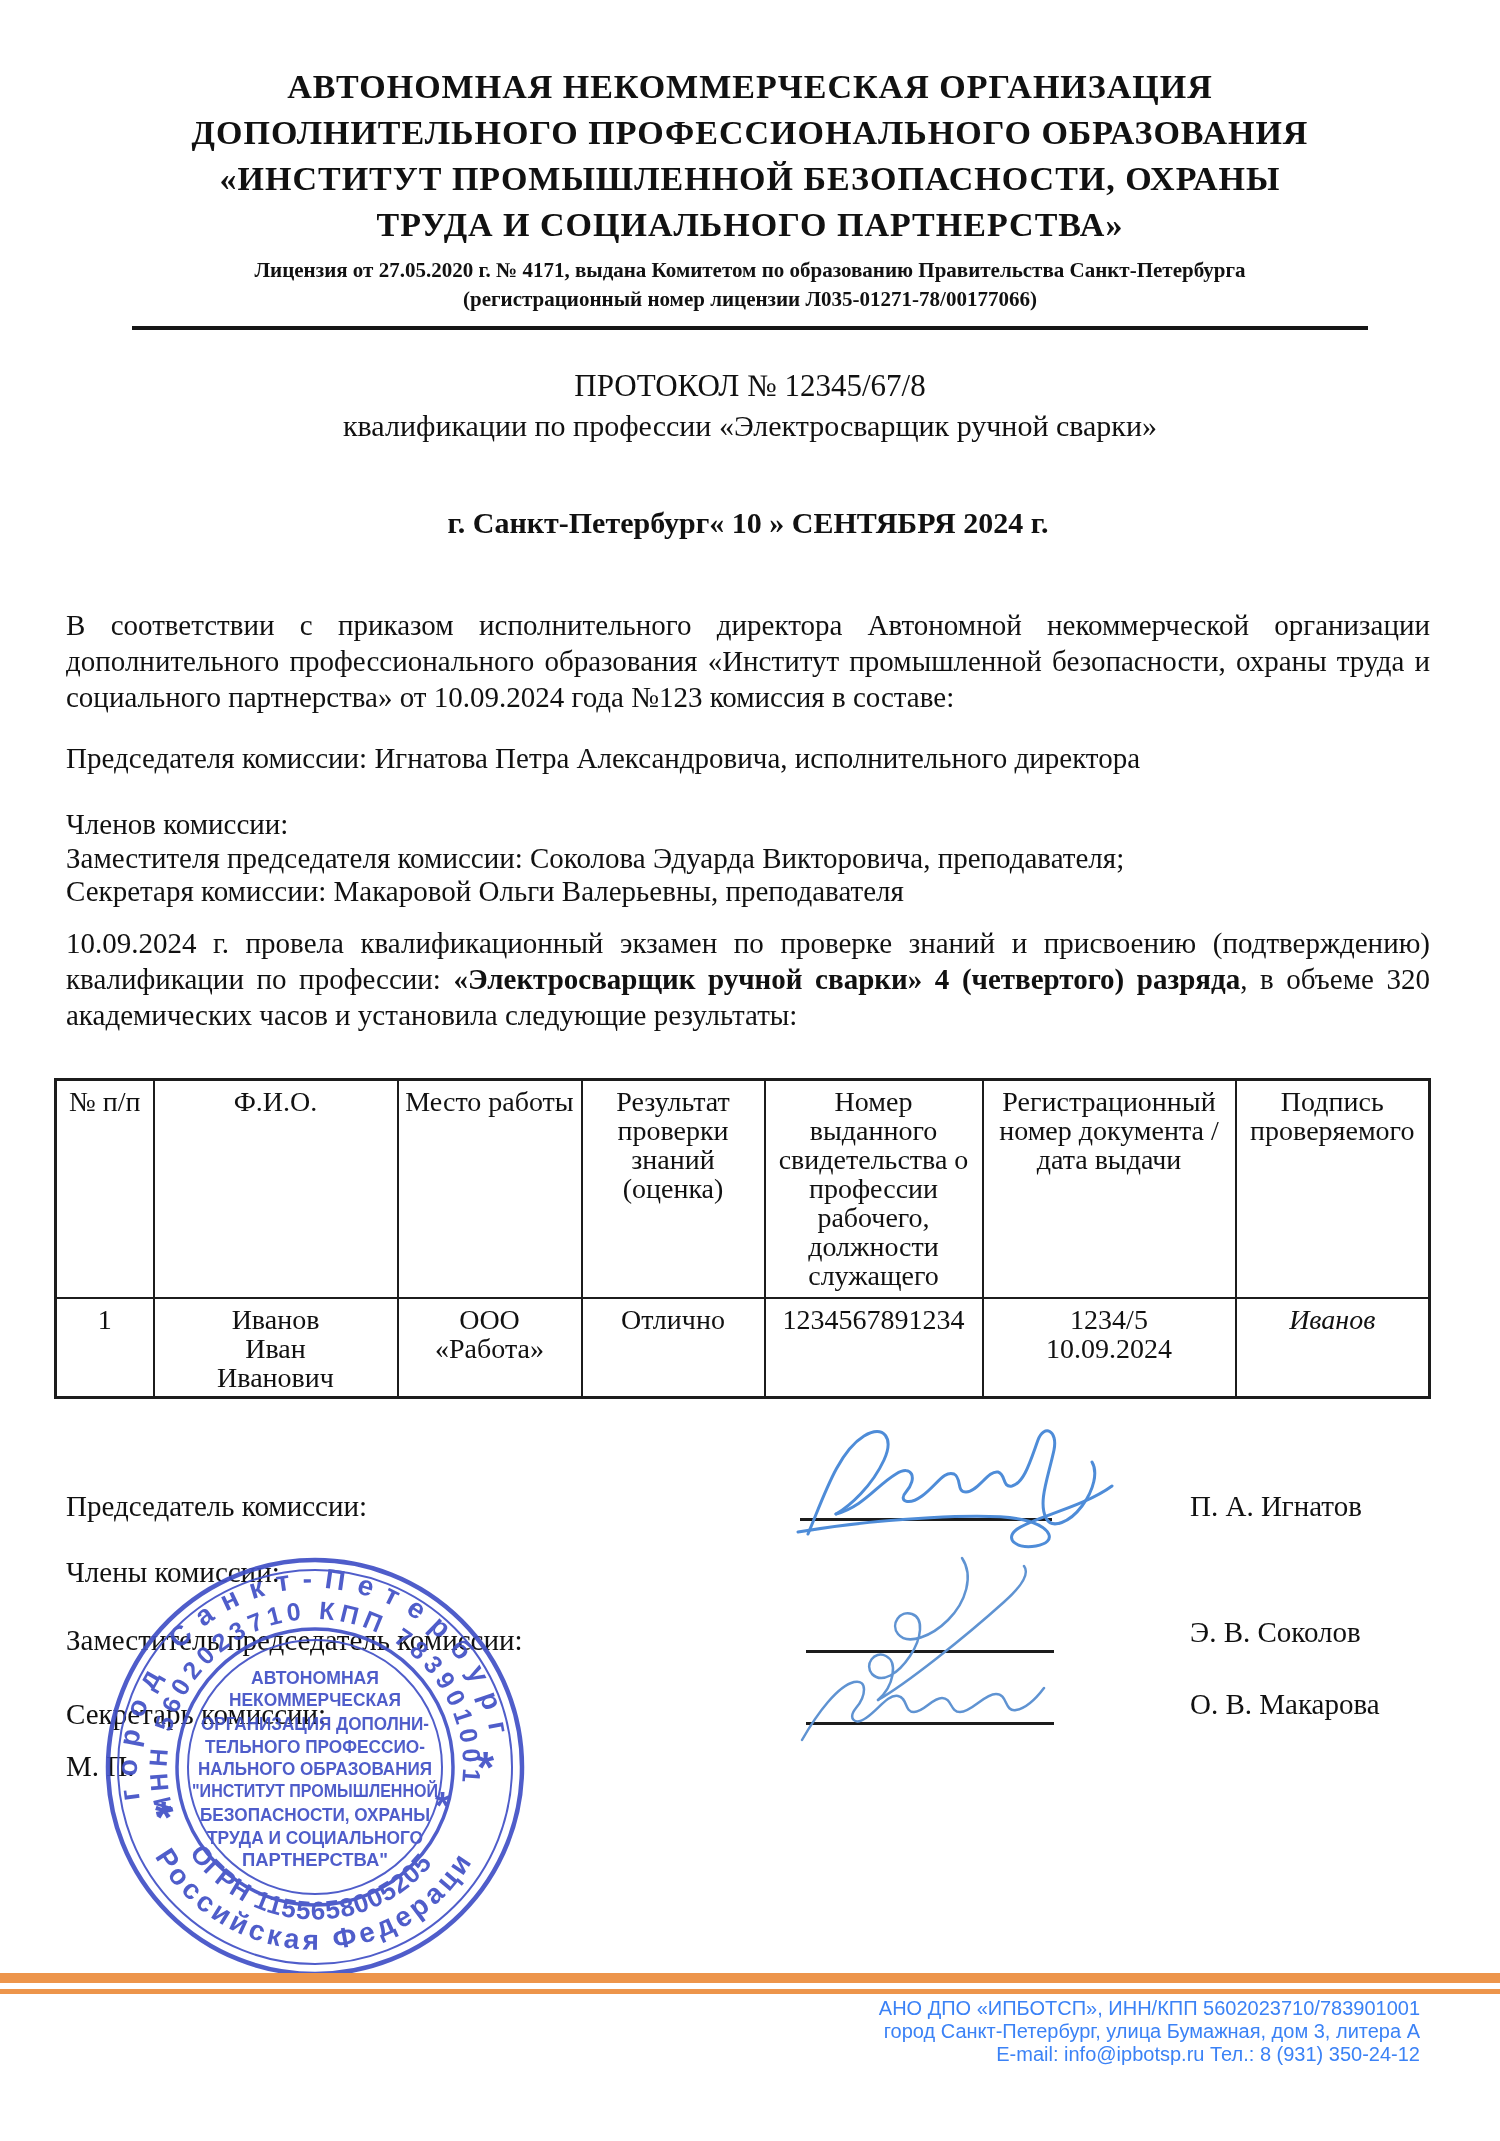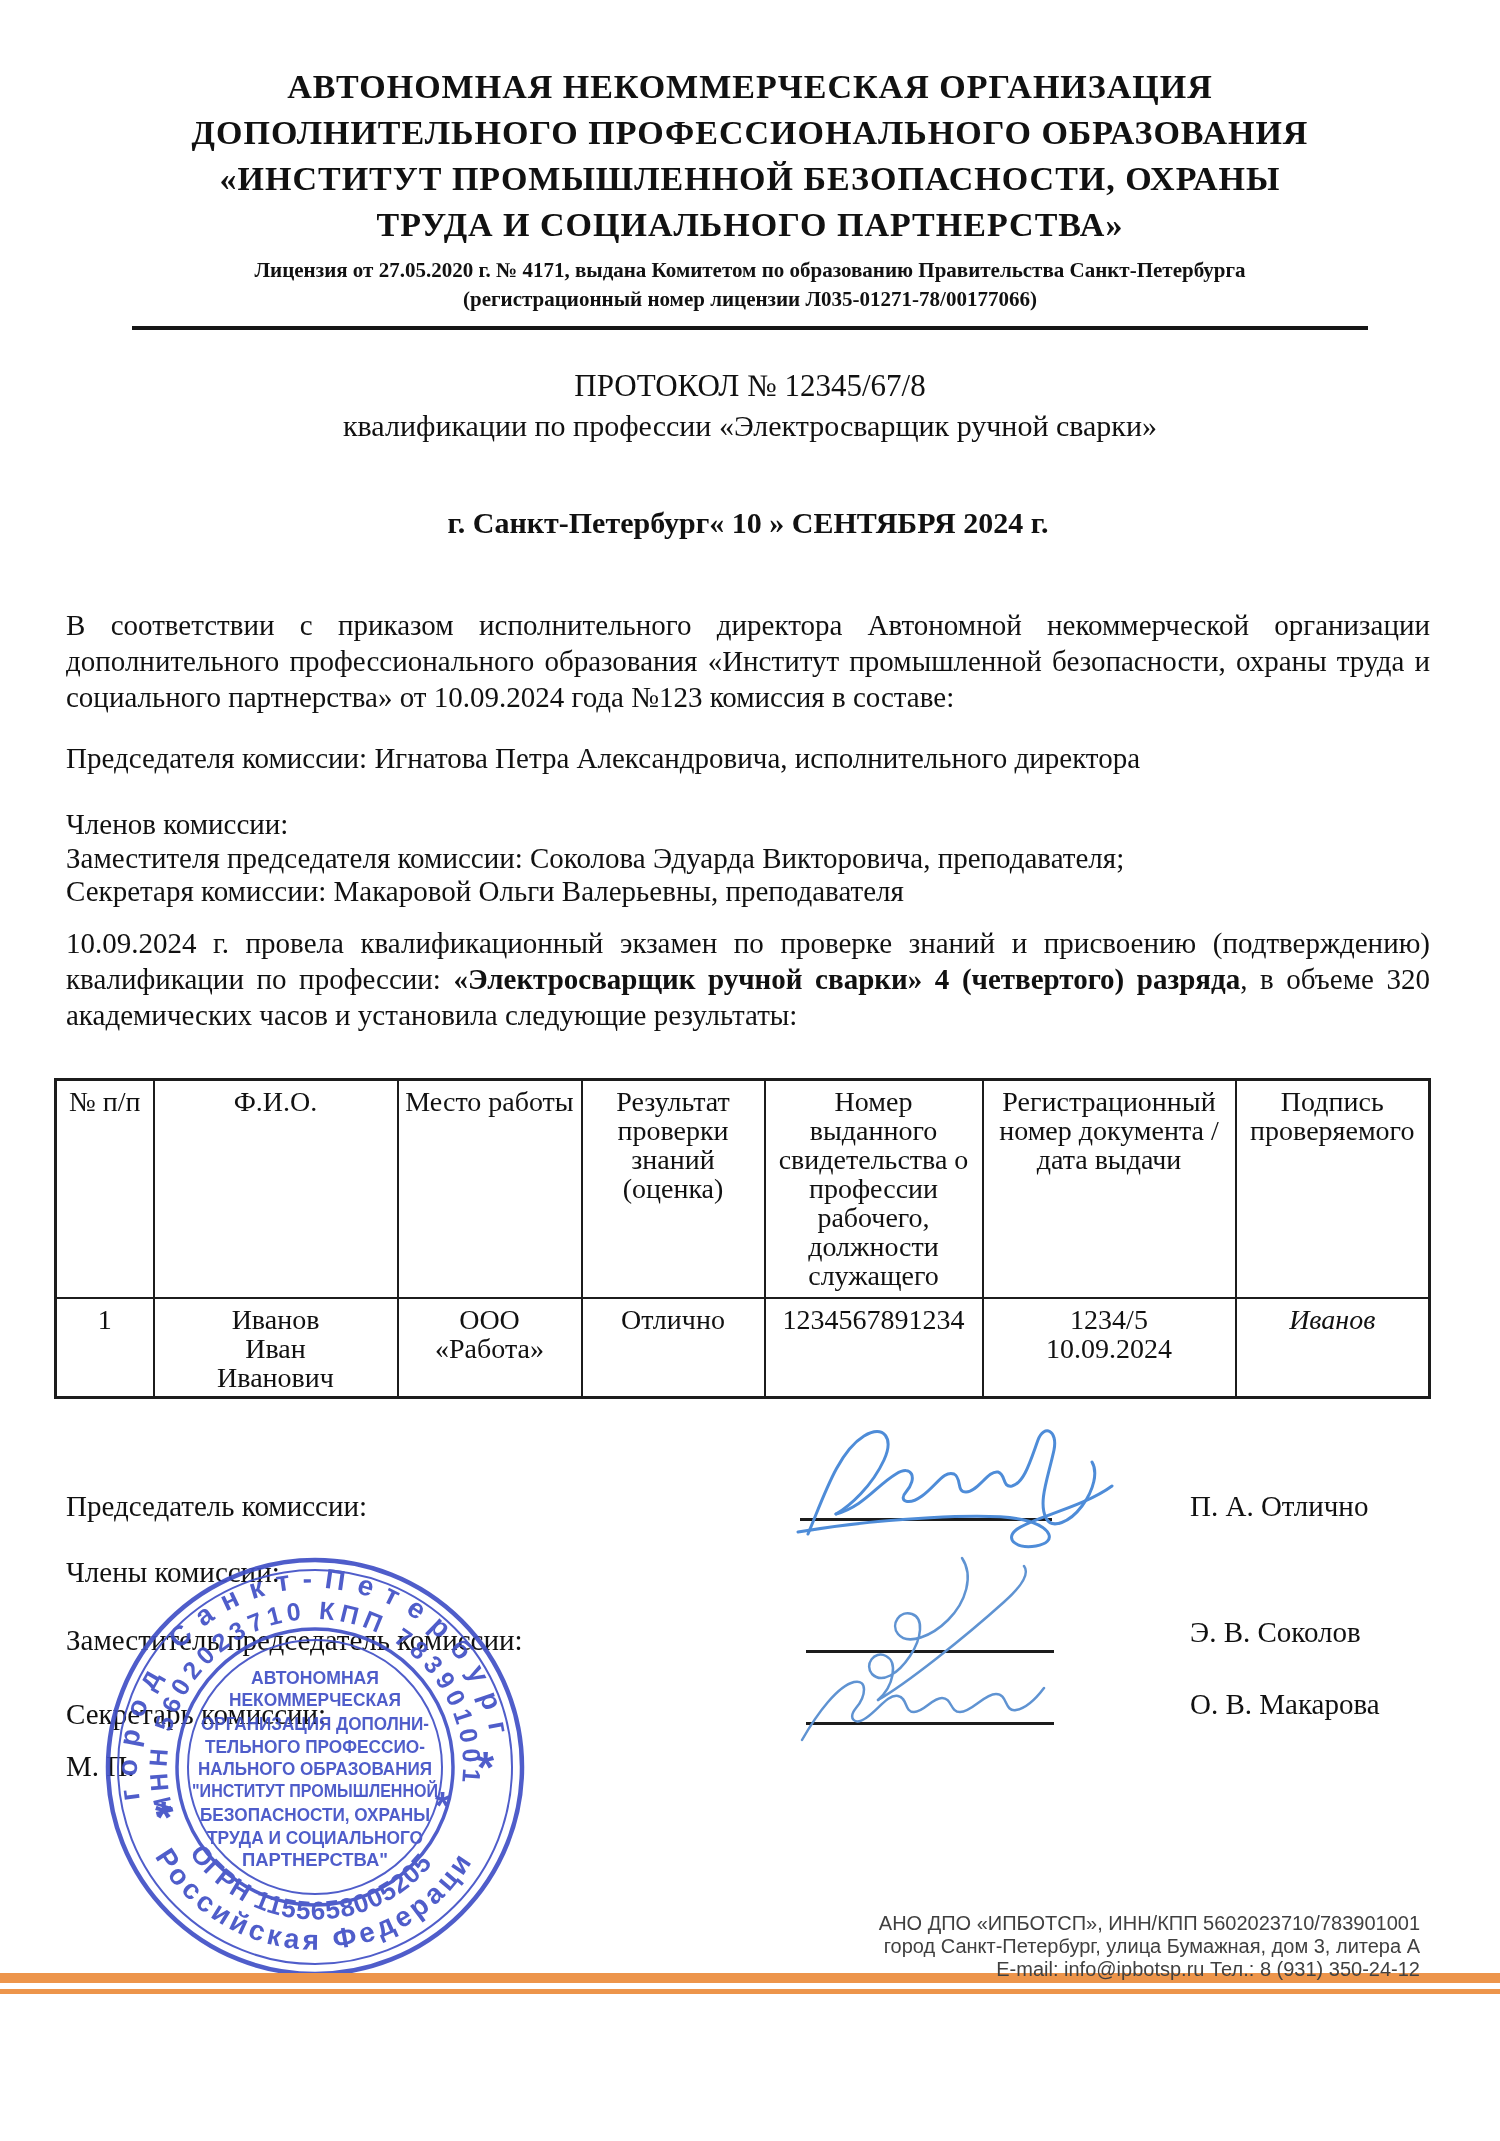--- a/index.html
+++ b/index.html
@@ -40,22 +40,22 @@
   .sig-stroke{fill:none;stroke:var(--sig-color);stroke-width:3;stroke-linecap:round;}
   .sig-stroke.thin{stroke-width:2.5;stroke:var(--sig-color2);}
   
   .stamp{left:99px;top:1551px;opacity:0.92;}
   .stamp .ring{fill:none;stroke:var(--stamp-color);}
   .stamp text{fill:var(--stamp-color);font-family:"Liberation Sans",sans-serif;font-weight:bold;}
   .stamp .center-line{text-anchor:middle;font-size:19px;}
   
   .stripe1{top:1973px;left:0;width:1500px;height:10px;background:var(--accent-color);}
   .stripe2{top:1989px;left:0;width:1500px;height:5px;background:var(--accent-color);}
-  .footer-text{top:1912px;left:500px;width:920px;text-align:right;
-    font-family:"Liberation Sans",sans-serif;font-size:20px;line-height:23px;color:#404040;}
+  .footer-text{top:1997px;left:500px;width:920px;text-align:right;
+    font-family:"Liberation Sans",sans-serif;font-size:20px;line-height:23px;color:#3b82f6;}
 </style>
 </head>
 <body>
 
 <div class="page">
 
   <div class="abs org-header">
     <div>АВТОНОМНАЯ НЕКОММЕРЧЕСКАЯ ОРГАНИЗАЦИЯ</div>
     <div>ДОПОЛНИТЕЛЬНОГО ПРОФЕССИОНАЛЬНОГО ОБРАЗОВАНИЯ</div>
     <div>«ИНСТИТУТ ПРОМЫШЛЕННОЙ БЕЗОПАСНОСТИ, ОХРАНЫ</div>
@@ -117,21 +117,21 @@
       <td>1234567891234</td>
       <td class="pre">1234/5
 10.09.2024</td>
       <td class="cell-sign">Иванов</td>
     </tr>
   </tbody>
     </table>
 
   <div class="abs sig-label" style="top:1490px">Председатель комиссии:</div>
   <div class="abs sig-line" style="top:1518px;left:800px;width:252px"></div>
-  <div class="abs sig-name" style="top:1490px">П. А. Отлично</div>
+  <div class="abs sig-name" style="top:1490px">П. А. Игнатов</div>
 
   <div class="abs sig-label" style="top:1556px">Члены комиссии:</div>
 
   <div class="abs sig-label" style="top:1624px">Заместитель председатель комиссии:</div>
   <div class="abs sig-line" style="top:1650px;left:806px;width:248px"></div>
   <div class="abs sig-name" style="top:1616px">Э. В. Соколов</div>
 
   <div class="abs sig-label" style="top:1698px">Секретарь комиссии:</div>
   <div class="abs sig-line" style="top:1722px;left:806px;width:248px"></div>
   <div class="abs sig-name" style="top:1688px">О. В. Макарова</div>

